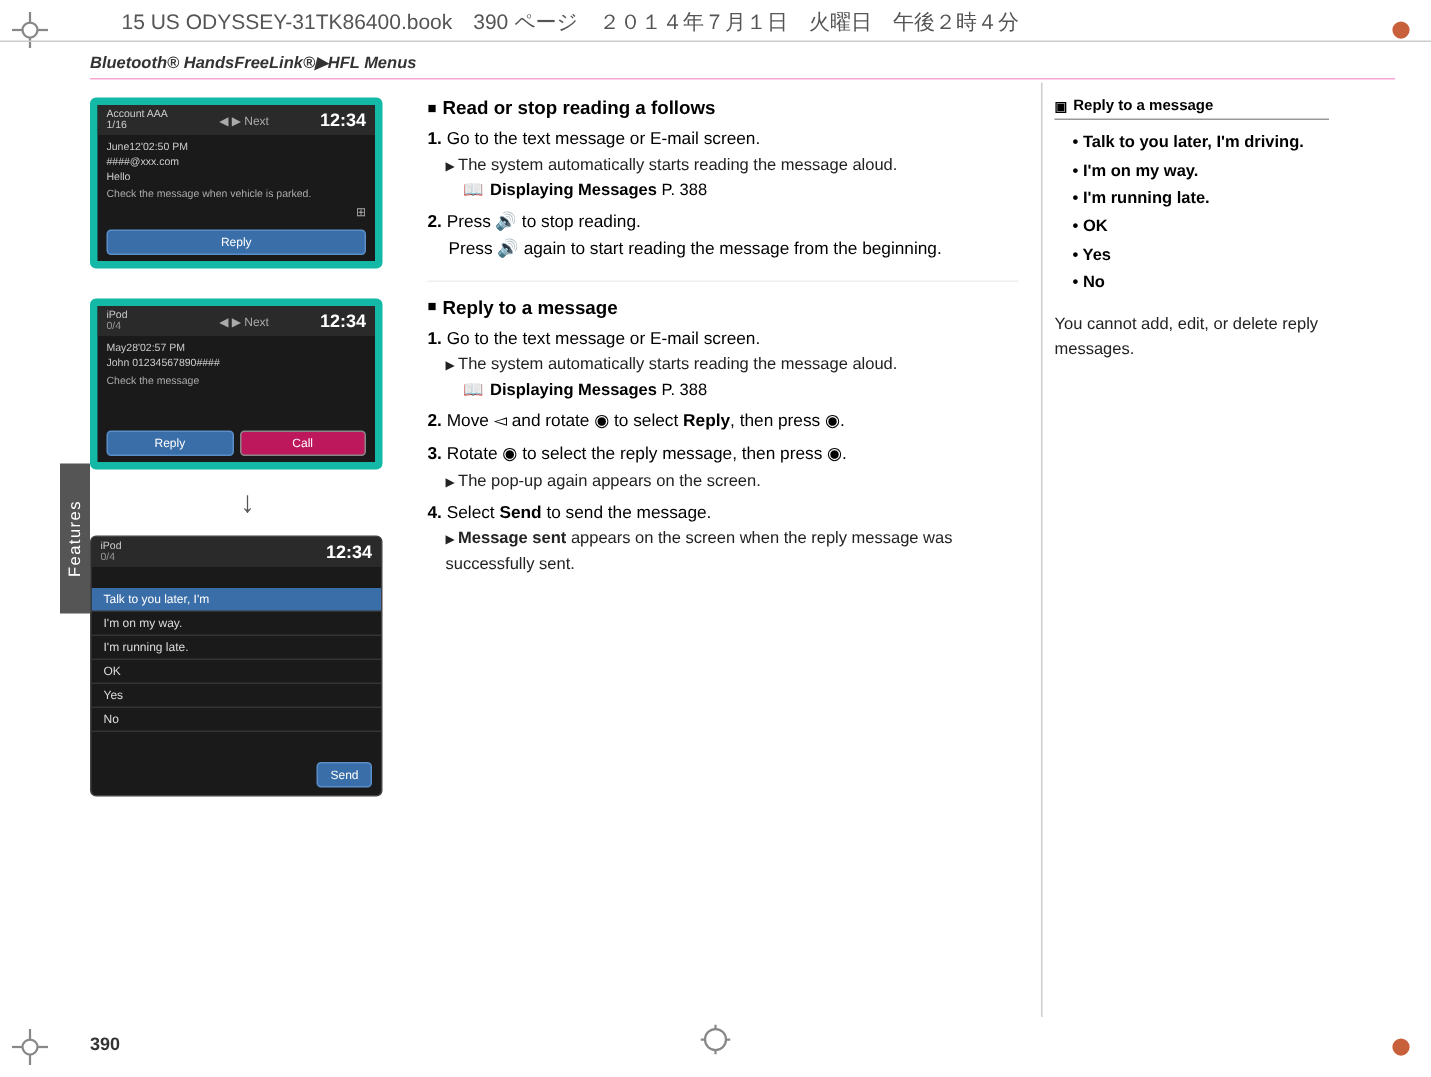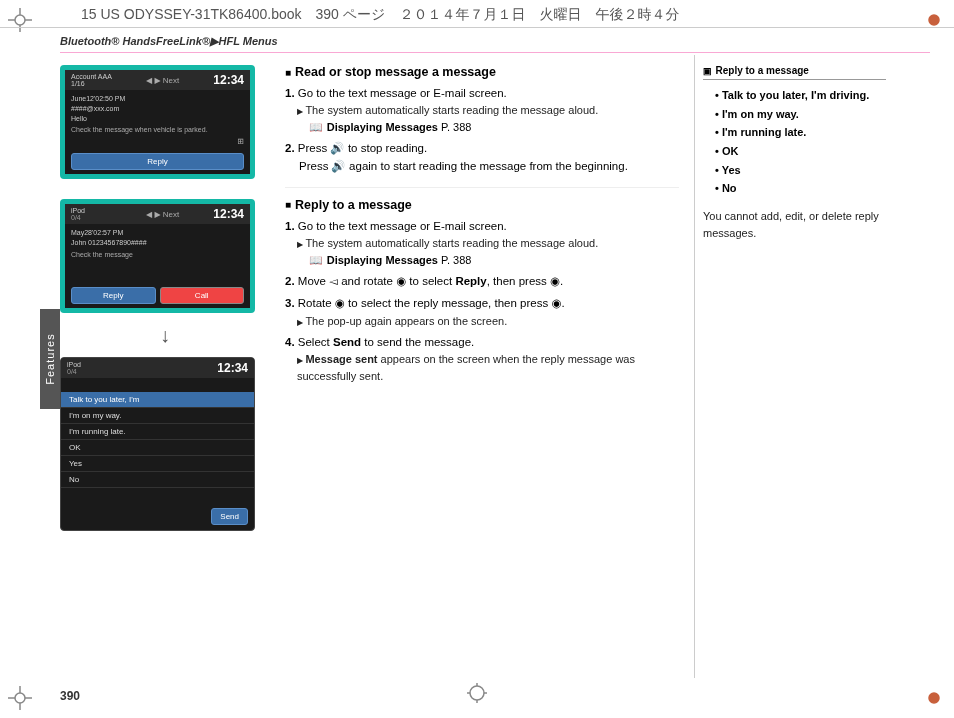--- a/index.html
+++ b/index.html
@@ -106,21 +106,21 @@
       margin-top: 2px;
       line-height: 1.3;
     }
     .device-footer {
       padding: 3px 6px 4px;
       display: flex;
       gap: 4px;
     }
     .device-btn {
       flex: 1;
-      background: #ef4444;
+      background: #be185d;
       border: 1px solid #888;
       border-radius: 3px;
       text-align: center;
       padding: 3px 0;
       font-size: 8px;
       color: #fff;
     }
     .device-btn.selected {
       background: #3a6ea8;
       border-color: #5a8ec8;
@@ -444,21 +444,21 @@
         <div class="popup-list-item">No</div>
       </div>
       <div class="popup-send-btn">Send</div>
     </div>
 
   </div>
 
   <div class="instructions-col">
 
     <div class="section-heading">
-      <span>Read or stop message a message</span>
+      <span>Read or stop reading a follows</span>
     </div>
     <ol class="step-list">
       <li class="step-item">
         <span class="step-number">1. </span>Go to the text message or E-mail screen.
         <div class="step-sub">The system automatically starts reading the message aloud.</div>
         <div class="step-ref">
           <span>📖</span>
           <span><strong>Displaying Messages</strong> P. 388</span>
         </div>
       </li>

